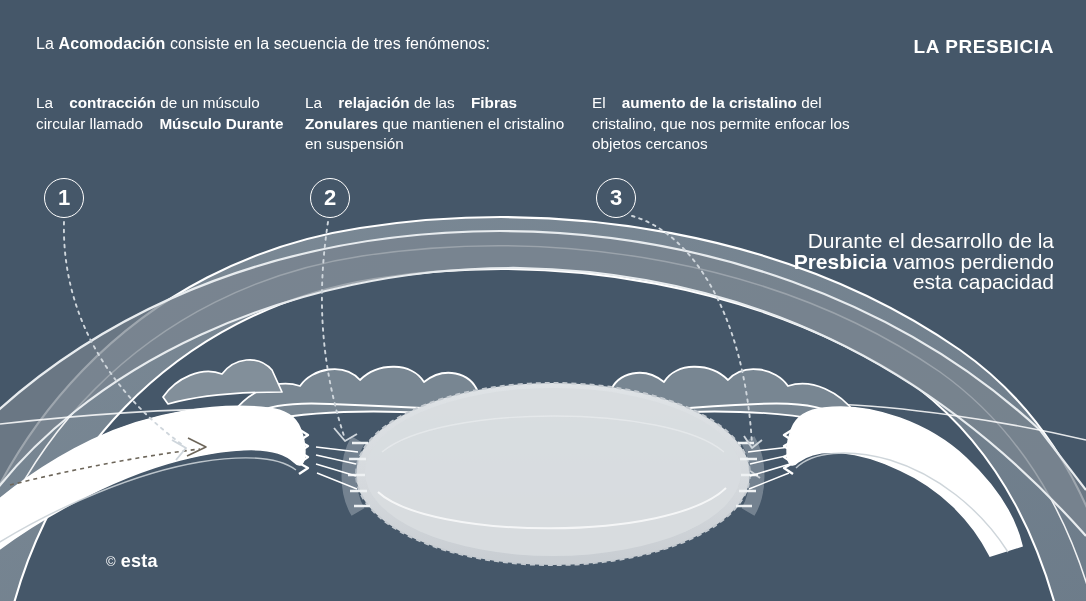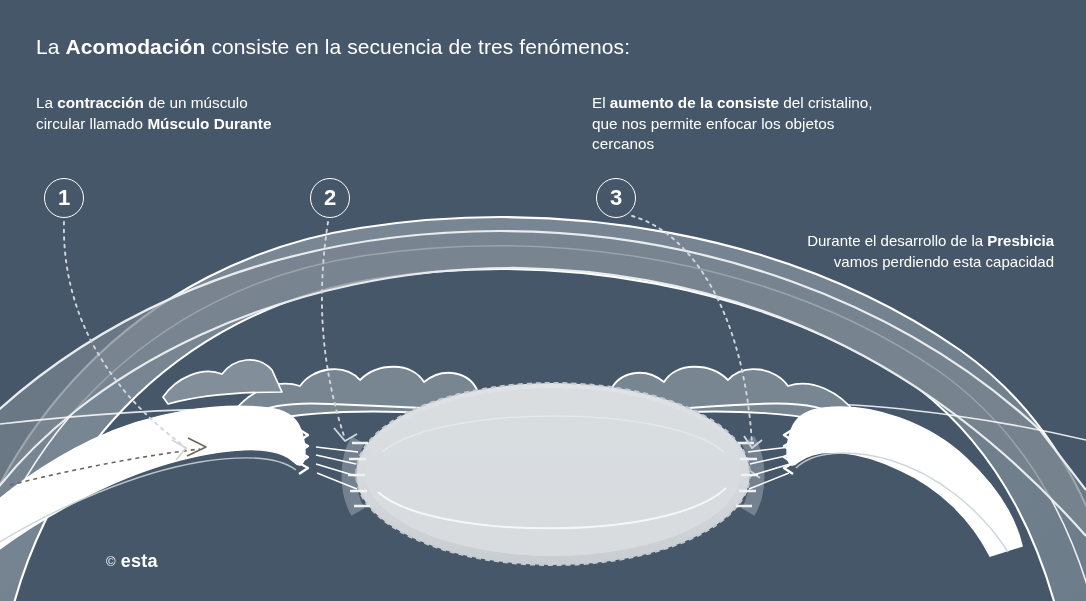--- a/index.html
+++ b/index.html
@@ -9,38 +9,38 @@
     font-family:"Liberation Sans",sans-serif;
     color:#ffffff;
     overflow:hidden;
     position:relative;
   }
   #stage{position:absolute;inset:0;width:1086px;height:601px;}
   .art{position:absolute;left:0;top:0;width:1086px;height:601px;}
 
   .hdr{
     position:absolute;left:36px;top:35px;
-    font-size:21px;letter-spacing:.1px;font-weight:400;
+    font-size:16px;letter-spacing:.1px;font-weight:400;
     white-space:nowrap;
   }
   .hdr b{font-weight:700;}
   .brand{
     position:absolute;right:32px;top:36px;
     font-size:19px;font-weight:700;letter-spacing:.6px;
   }
 
   .blk{position:absolute;font-size:15.3px;line-height:20.5px;font-weight:400;}
-  .blk b{font-weight:700;}
+  .blk b{font-weight:700;margin-left:12px;}
   #blk1{left:36px;top:93px;width:260px;}
   #blk2{left:305px;top:93px;width:262px;}
   #blk3{left:592px;top:93px;width:290px;}
 
   .note{
     position:absolute;right:32px;top:231px;width:262px;
-    font-size:15px;line-height:20.5px;text-align:right;
+    font-size:21px;line-height:20.5px;text-align:right;
   }
   .note b{font-weight:700;}
 
   .num{
     position:absolute;width:40px;height:40px;border-radius:50%;
     border:1.7px solid #ffffff;
     display:flex;align-items:center;justify-content:center;
     font-size:22px;font-weight:700;line-height:1;
     box-sizing:border-box;
   }
@@ -203,28 +203,32 @@
         <path d="M 744 436 L 752 448 L 762 440"></path>
       </g>
 
     </g>
   </svg>
 
   <div class="hdr">
     <span>La </span><b>Acomodación</b><span> consiste en la secuencia de tres fenómenos:</span>
   </div>
 
+  <div class="brand">LA PRESBICIA</div>
 
   <div class="blk" id="blk1">
     <span>La </span><b>contracción</b><span> de un músculo circular llamado </span><b>Músculo Durante</b>
   </div>
 
+  <div class="blk" id="blk2">
+    <span>La </span><b>relajación</b><span> de las </span><b>Fibras Zonulares</b><span> que mantienen el cristalino en suspensión</span>
+  </div>
 
   <div class="blk" id="blk3">
-    <span>El </span><b>aumento de la consiste</b><span> del cristalino, que nos permite enfocar los objetos cercanos</span>
+    <span>El </span><b>aumento de la cristalino</b><span> del cristalino, que nos permite enfocar los objetos cercanos</span>
   </div>
 
   <div class="note">
     <span>Durante el desarrollo de la </span><b>Presbicia</b><span> vamos perdiendo esta capacidad</span>
   </div>
 
   <div class="num" id="num1">1</div>
   <div class="num" id="num2">2</div>
   <div class="num" id="num3">3</div>
 

